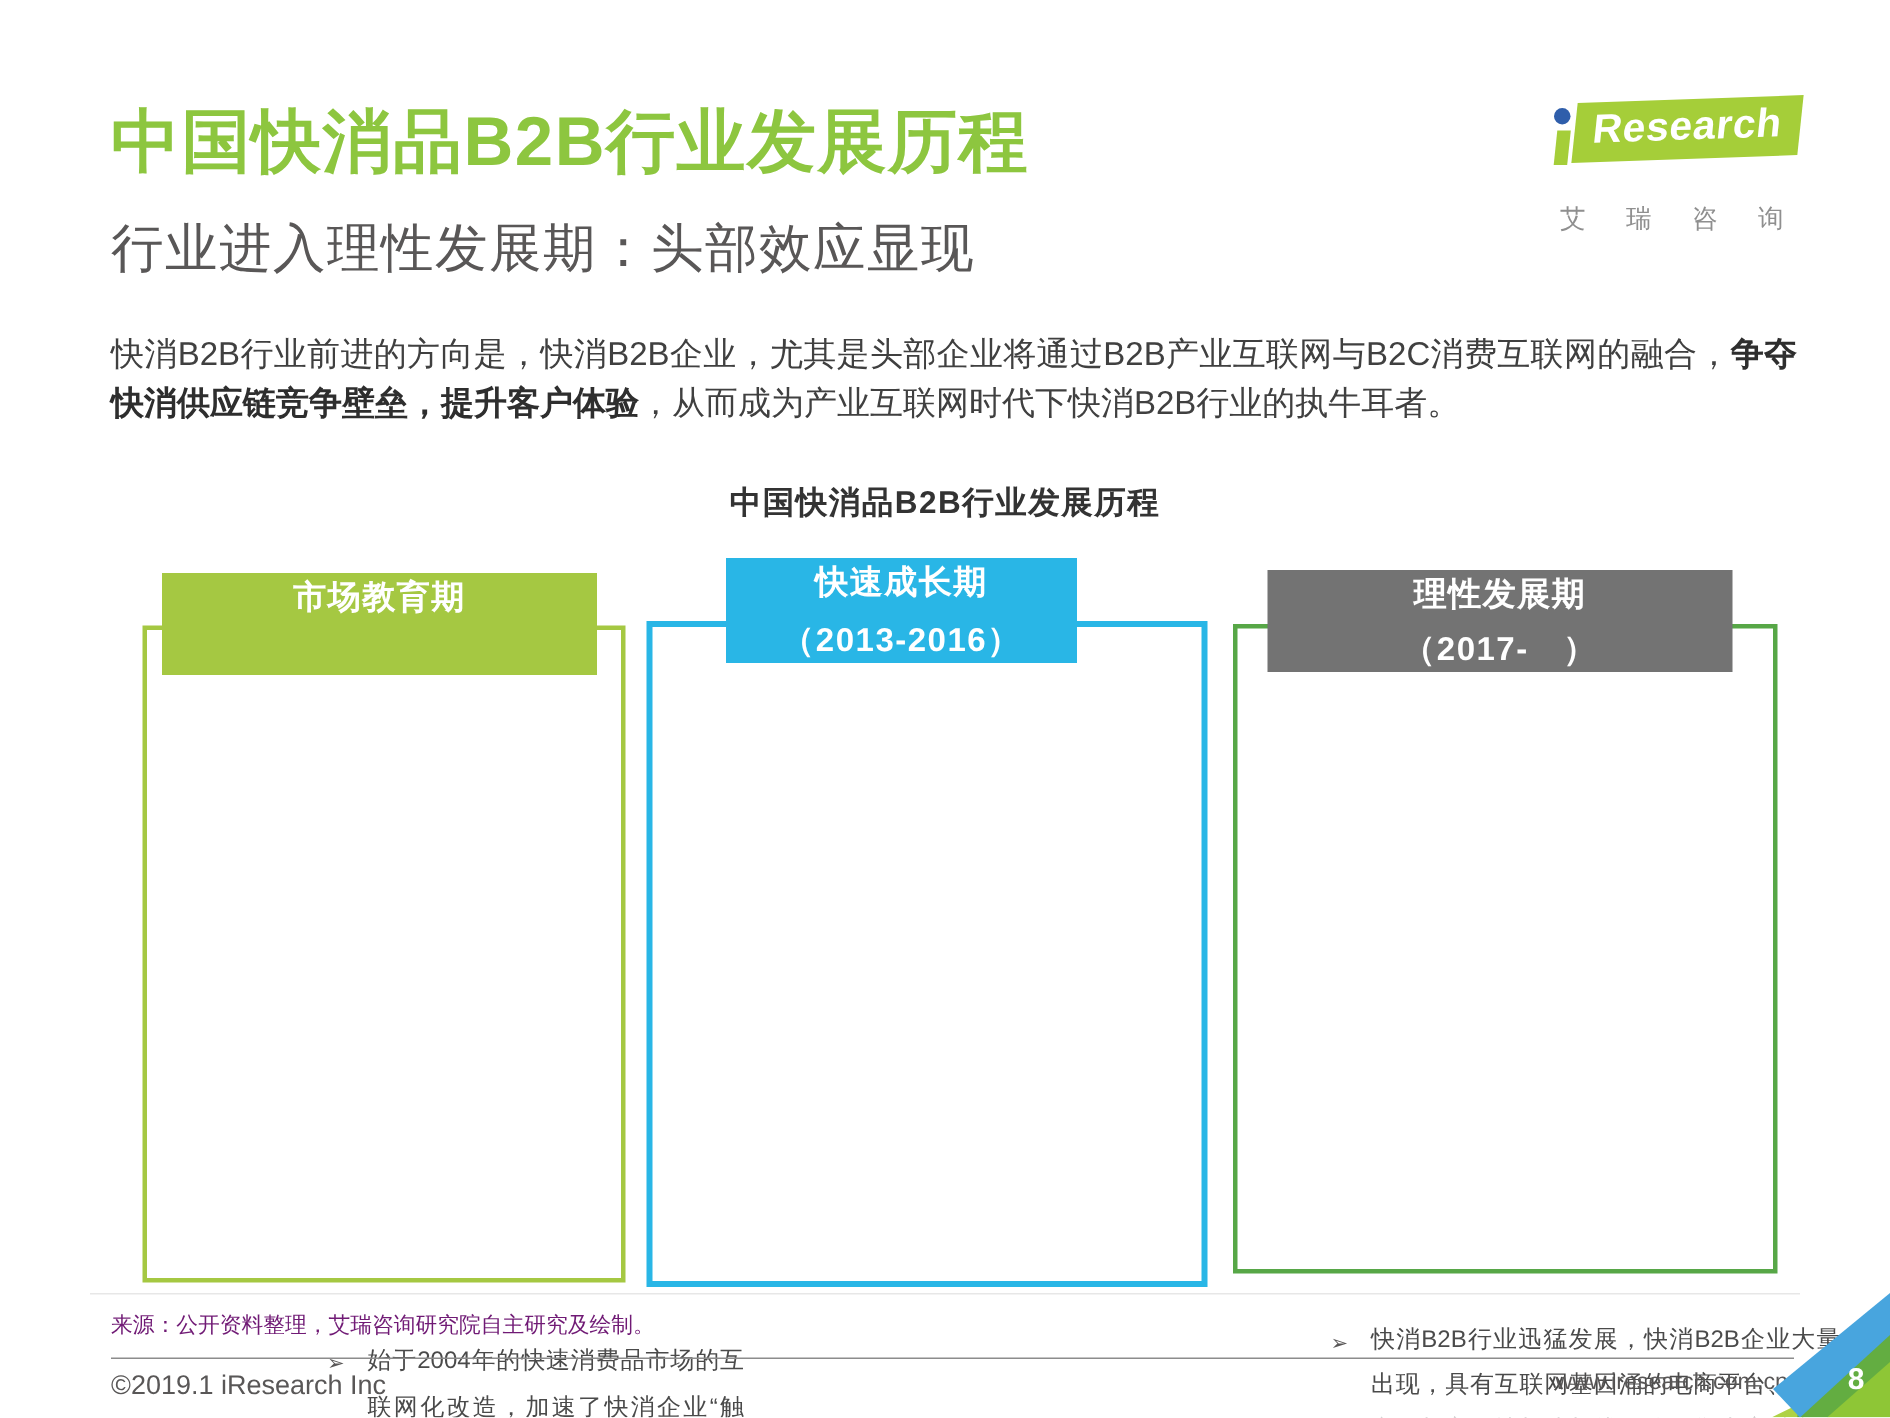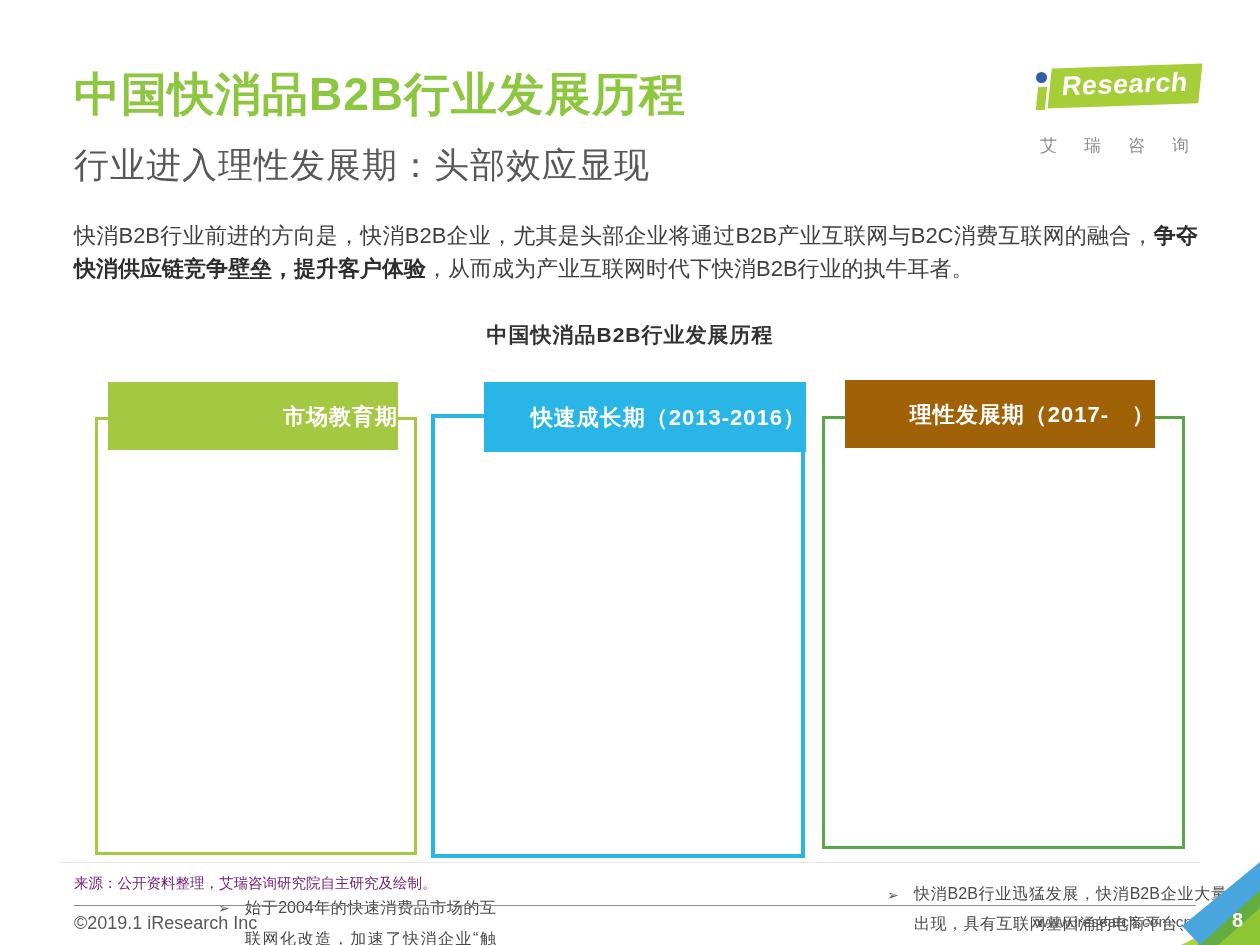--- a/index.html
+++ b/index.html
@@ -17,25 +17,25 @@
   .intro .seg-bold { font-weight:700; color:#2e2e2e; }
 
   .diagram-title { position:absolute; left:0; top:321px; width:1260px; text-align:center;
                    font-size:21px; font-weight:700; color:#333333; letter-spacing:1px; }
 
   .stage-box { position:absolute; background:#ffffff; border-style:solid; }
   .box-1 { left:95px;  top:417px; width:322px; height:438px; border-width:3px; }
   .box-2 { left:431px; top:414px; width:374px; height:444px; border-width:4px; }
   .box-3 { left:822px; top:416px; width:363px; height:433px; border-width:3px; }
 
-  .stage-header { position:absolute; display:flex; flex-direction:row; align-items:center;
-                  justify-content:flex-end; color:#ffffff; font-weight:700; font-size:22px;
+  .stage-header { position:absolute; display:flex; flex-direction:column; align-items:center;
+                  justify-content:space-between; color:#ffffff; font-weight:700; font-size:22px;
                   line-height:31px; text-align:center; letter-spacing:1px; }
   .hdr-1 { left:108px; top:382px; width:290px; height:68px; }
-  .hdr-2 { left:484px; top:382px; width:322px; height:70px; }
+  .hdr-2 { left:484px; top:372px; width:234px; height:70px; }
   .hdr-3 { left:845px; top:380px; width:310px; height:68px; }
 
   .stage-body { position:absolute; color:#4a4a4a; }
   .body-1 { left:120px; top:472px; width:278px; font-size:16px; line-height:31px; }
   .body-2 { left:452px; top:461px; width:340px; font-size:16px; line-height:30px; }
 
   .bullet { position:relative; padding-left:27px; text-align:justify; }
   .bullet .arr { position:absolute; left:0; top:1px; font-size:14px; color:#595757; }
 
   .faint-line { position:absolute; left:60px; top:862px; width:1140px; height:1px; background:#e7e7e7; }
@@ -91,21 +91,21 @@
       </div>
   </div>
   <div class="stage-header hdr-2" style="background: rgb(41, 182, 230);">
     <span>快速成长期</span>
     <span>（2013-2016）</span>
   </div>
 
   <div class="stage-box box-3" style="border-color: rgb(87, 167, 71);">
     
   </div>
-  <div class="stage-header hdr-3" style="background: #a16207;">
+  <div class="stage-header hdr-3" style="background: #737373;">
     <span>理性发展期</span>
     <span>（2017-　）</span>
   </div>
 
   <div class="faint-line"></div>
   <div class="source-note">来源：公开资料整理，艾瑞咨询研究院自主研究及绘制。</div>
   <div class="footer-divider"></div>
   <div class="copyright">©2019.1 iResearch Inc</div>
   <div class="website">www.iresearch.com.cn</div>
 

